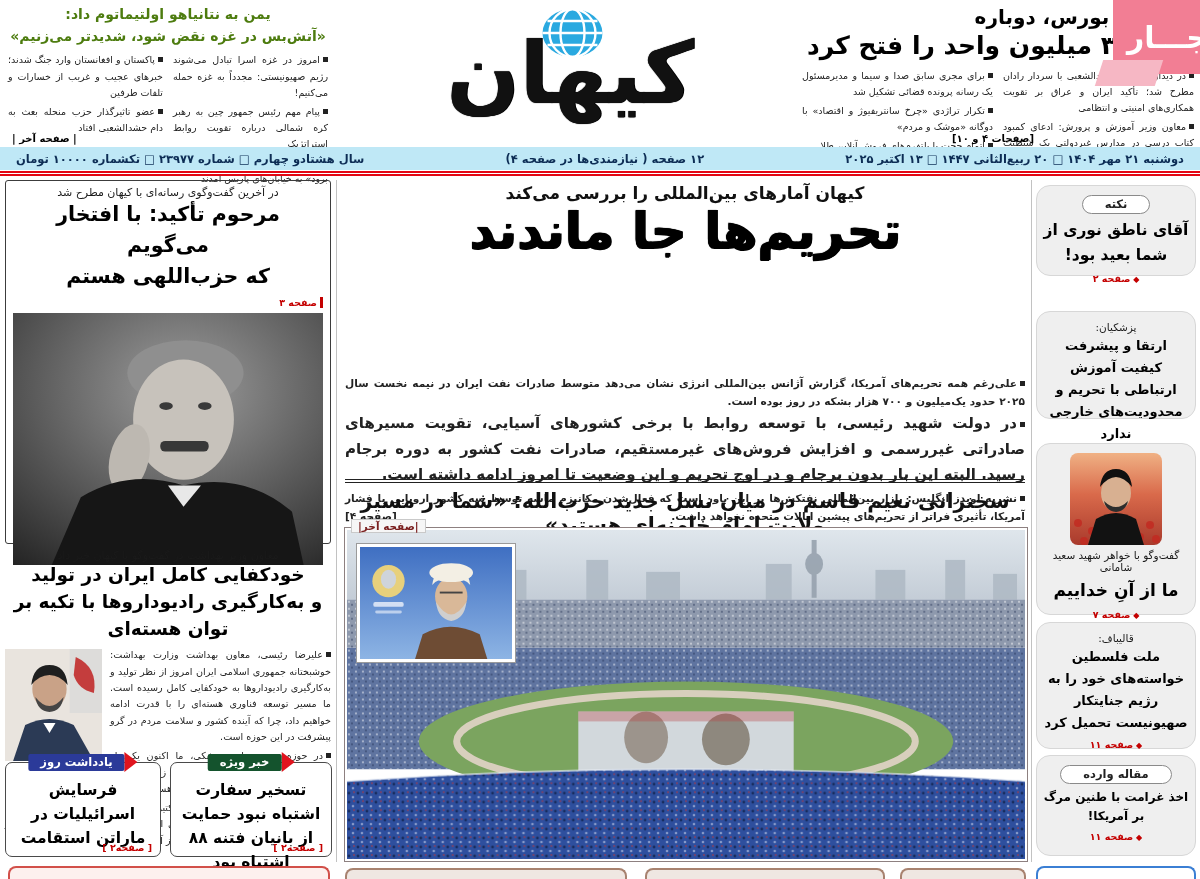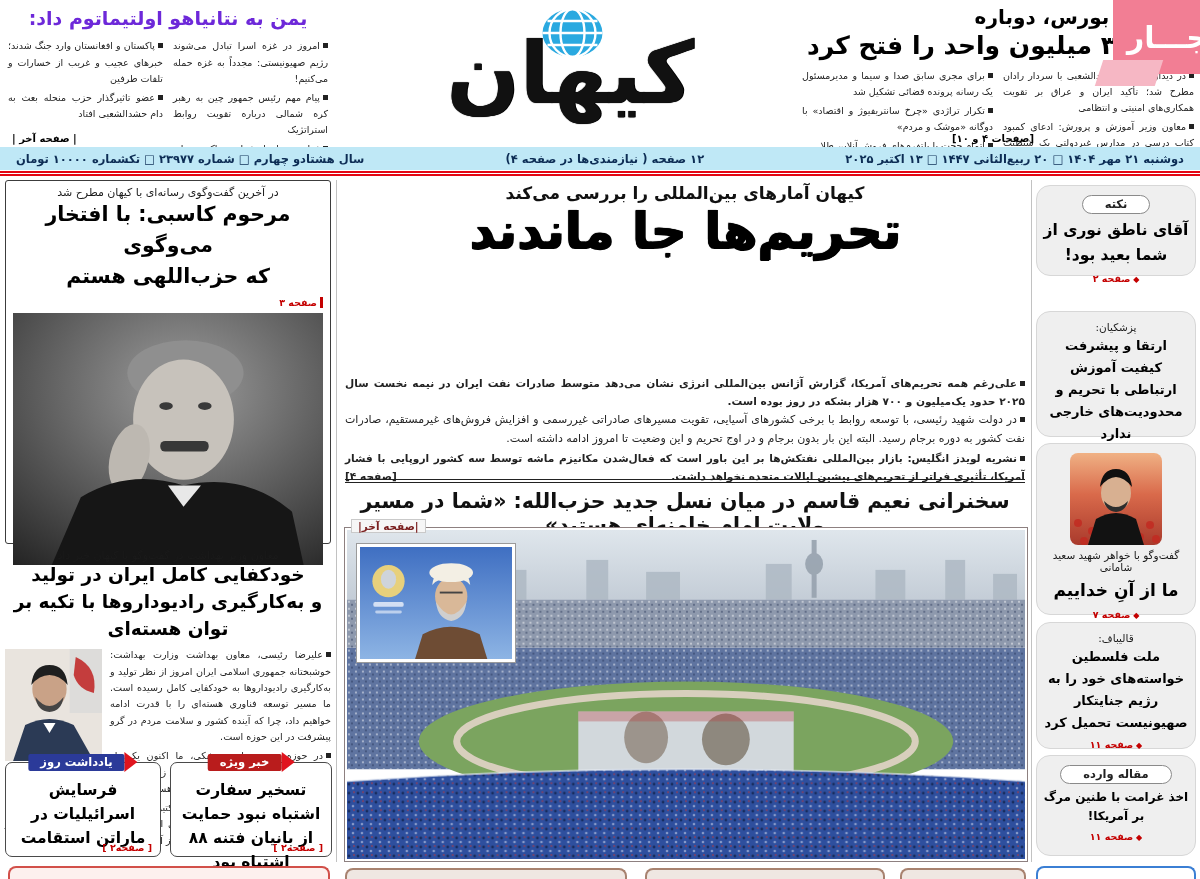--- a/index.html
+++ b/index.html
@@ -1,20 +1,20 @@
 <!DOCTYPE html>
 <html lang="fa" dir="rtl"><head>
 <meta charset="utf-8">
 <style>
   html,body{margin:0;padding:0;background:#fff;}
   .sheet{position:relative;width:1200px;height:879px;background:#fff;overflow:hidden;
          font-family:"DejaVu Sans",sans-serif;direction:rtl;color:#111;}
   
   .tstory{position:absolute;top:4px;}
-  .yh{font-weight:bold;font-size:19px;text-align:center;line-height:1.55;color:#6d28d9;}
+  .yh{font-weight:bold;font-size:14px;text-align:center;line-height:1.55;color:#4d7c0f;}
   .bh1{font-weight:bold;font-size:20px;text-align:center;line-height:1.3;color:#000;margin-left:88px;}
   .bh2{font-weight:bold;font-size:25px;text-align:center;line-height:1.3;color:#000;}
   .twocol{display:flex;gap:10px;margin-top:5px;}
   .twocol .col{flex:1;}
   .bl{margin:0 0 3px;font-size:9.5px;line-height:1.7;text-align:justify;color:#222;}
   .sq{display:inline-block;width:5px;height:5px;background:#222;margin-left:3px;vertical-align:1px;}
   .pgend{position:absolute;left:4px;bottom:0;font-weight:bold;font-size:10px;color:#000;}
   
   #logo{position:absolute;left:340px;top:2px;width:460px;height:142px;text-align:center;}
   #logo .word{font-size:86px;font-weight:bold;line-height:1;margin-top:28px;letter-spacing:-3px;
@@ -92,20 +92,21 @@
   #partialLeft{left:8px;width:322px;top:866px;border-color:#d2504a;background:#fdf0ee;}
   #partialBlue{left:1036px;width:160px;top:866px;border-color:#3b7fd4;background:#fff;}
 </style>
 </head>
 <body>
 
 <div class="sheet">
 
   <section class="tstory" style="left:8px;width:320px;height:140px;">
     <div class="yh">یمن به نتانیاهو اولتیماتوم داد:</div>
+    <div class="yh">«آتش‌بس در غزه نقض شود، شدیدتر می‌زنیم»</div>
     <div class="twocol">
       <div class="col">
         <p class="bl"><span class="sq"></span><span>امروز در غزه اسرا تبادل می‌شوند رژیم صهیونیستی: مجدداً به غزه حمله می‌کنیم!</span></p>
         <p class="bl"><span class="sq"></span><span>پیام مهم رئیس جمهور چین به رهبر کره شمالی درباره تقویت روابط استراتژیک</span></p>
         <p class="bl"><span class="sq"></span><span>فرانسوی‌ها با شعار «ماکرون باید برود» به خیابان‌های پاریس آمدند</span></p>
       </div>
       <div class="col">
         <p class="bl"><span class="sq"></span><span>پاکستان و افغانستان وارد جنگ شدند؛ خبرهای عجیب و غریب از خسارات و تلفات طرفین</span></p>
         <p class="bl"><span class="sq"></span><span>عضو تاثیرگذار حزب منحله بعث به دام حشدالشعبی افتاد</span></p>
       </div>
@@ -153,21 +154,21 @@
     <span>۱۲ صفحه ( نیازمندی‌ها در صفحه ۴)</span>
     <span>سال هشتادو چهارم □ شماره ۲۳۹۷۷ □ تکشماره ۱۰۰۰۰ تومان</span>
   </div>
   <div id="redRule"></div>
 
   <div class="vline" style="left:336px;"></div>
   <div class="vline" style="left:1031px;"></div>
 
   <section id="kasebiBox">
     <div class="kick">در آخرین گفت‌وگوی رسانه‌ای با کیهان مطرح شد</div>
-    <div class="kh">مرحوم کاسبی: با افتخار می‌وگوی</div>
+    <div class="kh">مرحوم تأکید: با افتخار می‌گویم</div>
     <div class="kh">که حزب‌اللهی هستم</div>
     <div><span class="refred refbar">صفحه ۳</span></div>
     <svg class="bwphoto" viewBox="0 0 320 260" preserveAspectRatio="none">
       <defs>
           <radialGradient id="kbg" cx="0.55" cy="0.3" r="0.9">
         <stop offset="0" stop-color="#9d9d9d"></stop>
             <stop offset="1" stop-color="#222"></stop>
           </radialGradient>
         </defs>
       <rect width="320" height="260" fill="url(#kbg)"></rect>
@@ -200,41 +201,41 @@
       <p class="bl" style="font-size:9.6px;"><span class="sq"></span><span>علیرضا رئیسی، معاون بهداشت وزارت بهداشت: خوشبختانه جمهوری اسلامی ایران امروز از نظر تولید و به‌کارگیری رادیوداروها به خودکفایی کامل رسیده است. ما مسیر توسعه فناوری هسته‌ای را با قدرت ادامه خواهیم داد، چرا که آینده کشور و سلامت مردم در گرو پیشرفت در این حوزه است.</span></p>
       <p class="bl" style="font-size:9.6px;"><span class="sq"></span><span>در حوزه تصویربرداری پزشکی، ما اکنون یکی از کشورهایی هستیم که هیچ کمبودی در این زمینه ندارد و روزانه صدها و بلکه هزاران مورد تصویربرداری با استفاده از فناوری هسته‌ای انجام می‌شود.</span></p>
       <p class="bl" style="font-size:9.6px;margin-bottom:0;"><span class="sq"></span><span>در حوزه درمان استفاده از یُد رادیواکتیو و دیگر رادیوداروها در حال گسترش است. در مرکز تحقیقات سازمان انرژی اتمی دانشمندان ایرانی مشغول کار بر روی صدها داروی جدید هستند که برخی از آن‌ها به مرحله تولید نزدیک شده‌اند.</span></p>
       <span class="endref">[صفحه ۱۰]</span>
     </div>
   </section>
 
   <div class="labelBox" style="left:170px;width:162px;">
     <div class="ribbon">
       <span class="arrow"></span>
-      <span class="body" style="background:#b91c1c;">خبر ویژه</span>
+      <span class="body" style="background:#14532d;">خبر ویژه</span>
     </div>
     <div class="lbH">تسخیر سفارت اشتباه نبود حمایت از بانیان فتنه ۸۸ اشتباه بود</div>
     <div class="lbRef">[ صفحه۲ ]</div>
   </div>
 
   <div class="labelBox" style="left:5px;width:156px;">
     <div class="ribbon">
       <span class="arrow"></span>
       <span class="body" style="background:#2b3a99;">یادداشت روز</span>
     </div>
     <div class="lbH">فرسایش اسرائیلیات در ماراتن استقامت</div>
     <div class="lbRef">[ صفحه۲ ]</div>
   </div>
 
   <div id="leadKick">کیهان آمارهای بین‌المللی را بررسی می‌کند</div>
   <div class="megaline" style="top:201px;">تحریم‌ها جا ماندند</div>
 
   <div id="leadBullets">
     <p class="bl" style="font-size:10.6px;font-weight:bold;margin-bottom:1px;"><span class="sq"></span><span>علی‌رغم همه تحریم‌های آمریکا، گزارش آژانس بین‌المللی انرژی نشان می‌دهد متوسط صادرات نفت ایران در نیمه نخست سال ۲۰۲۵ حدود یک‌میلیون و ۷۰۰ هزار بشکه در روز بوده است.</span></p>
-    <p class="bl" style="font-size:11px;font-weight:normal;margin-bottom:1px;"><span class="sq"></span><span>در دولت شهید رئیسی، با توسعه روابط با برخی کشورهای آسیایی، تقویت مسیرهای صادراتی غیررسمی و افزایش فروش‌های غیرمستقیم، صادرات نفت کشور به دوره برجام رسید. البته این بار بدون برجام و در اوج تحریم و این وضعیت تا امروز ادامه داشته است.</span></p>
+    <p class="bl" style="font-size:15px;font-weight:bold;margin-bottom:1px;"><span class="sq"></span><span>در دولت شهید رئیسی، با توسعه روابط با برخی کشورهای آسیایی، تقویت مسیرهای صادراتی غیررسمی و افزایش فروش‌های غیرمستقیم، صادرات نفت کشور به دوره برجام رسید. البته این بار بدون برجام و در اوج تحریم و این وضعیت تا امروز ادامه داشته است.</span></p>
     <p class="bl" style="font-size:10.6px;font-weight:bold;margin-bottom:0;"><span class="sq"></span><span>نشریه لویدز انگلیس: بازار بین‌المللی نفتکش‌ها بر این باور است که فعال‌شدن مکانیزم ماشه توسط سه کشور اروپایی با فشار آمریکا، تأثیری فراتر از تحریم‌های پیشین ایالات متحده نخواهد داشت.</span>
       <span class="endref">[صفحه ۴]</span></p>
   </div>
 
   <div id="midRule"></div>
   <div id="qassemH">سخنرانی نعیم قاسم در میان نسل جدید حزب‌الله: «شما در مسیر ولایت امام خامنه‌ای هستید»</div>
 
   <div id="photoFrame">
     <div id="pageAkharTag">|صفحه آخر|</div>
     <svg class="mainph" viewBox="0 0 680 330" preserveAspectRatio="none">
@@ -307,21 +308,21 @@
       </svg>
     </div>
   </div>
 
   <div class="card" style="top:185px;height:91px;">
     <span class="pill">نکته</span>
     <div class="cH">آقای ناطق نوری از شما بعید بود!</div>
     <div class="cRef">صفحه ۲</div>
   </div>
 
-  <div class="card" style="top:311px;height:126px;">
+  <div class="card" style="top:311px;height:108px;">
     <div class="cKick">پزشکیان:</div>
     <div class="cHs">ارتقا و پیشرفت کیفیت آموزش ارتباطی با تحریم و محدودیت‌های خارجی ندارد</div>
     <div class="cRef">صفحه ۳</div>
   </div>
 
   <div class="card" style="top:443px;height:172px;">
     <svg class="martyr" viewBox="0 0 92 92" preserveAspectRatio="none">
       <defs>
           <linearGradient id="tul" x1="0" y1="0" x2="0" y2="1">
         <stop offset="0" stop-color="#f0b184"></stop>

